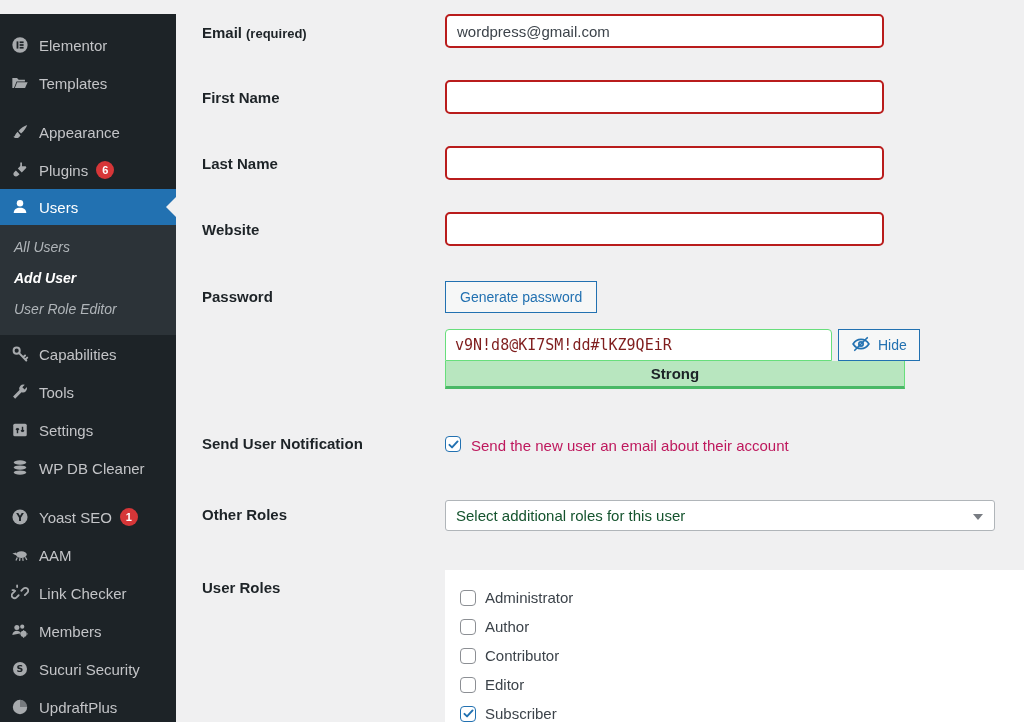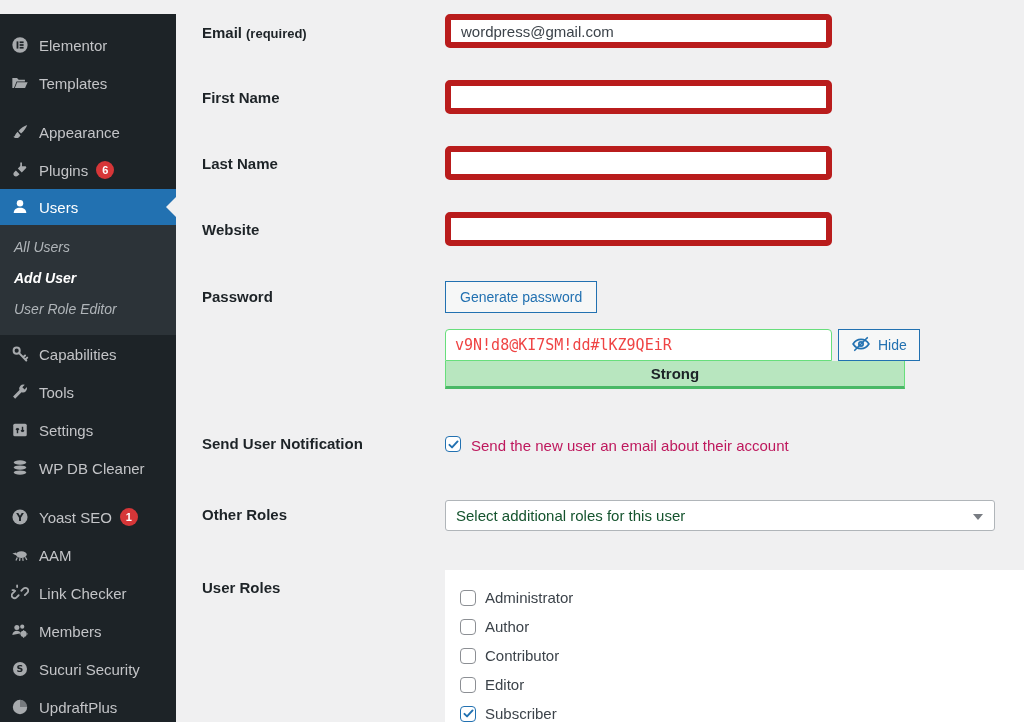--- a/index.html
+++ b/index.html
@@ -22,29 +22,29 @@
   .badge{margin-left:8px;background:#d63638;color:#fff;border-radius:50%;min-width:18px;height:18px;
     line-height:18px;text-align:center;font-size:11px;font-weight:bold;display:inline-block;}
   .submenu{background:#2c3338;padding:7px 0 10px;}
   .submenu-item{height:31px;line-height:31px;padding-left:14px;font-size:14px;color:#b0b5b9;cursor:pointer;font-style:italic;}
   .submenu-item.current{color:#fff;font-weight:bold;}
 
   
   .main{position:absolute;left:176px;top:0;right:0;bottom:0;background:#f0f0f1;overflow:hidden;}
   .form-label{position:absolute;left:26px;font-size:15px;font-weight:bold;color:#1d2327;line-height:20px;}
   .req-note{font-size:13px;font-weight:bold;margin-left:4px;}
-  .text-input{position:absolute;left:269px;width:387px;height:34px;border:6px solid #b91c1c;
+  .text-input{position:absolute;left:269px;width:439px;height:34px;border:2px solid #b91c1c;
     border-radius:5px;background:#fff;font-size:15px;color:#3c434a;padding:0 10px;
     font-family:"Liberation Sans","DejaVu Sans",sans-serif;outline:none;}
   .btn{border:1px solid #2271b1;background:#f6f7f7;color:#2271b1;border-radius:0;font-size:14px;
     cursor:pointer;font-family:"Liberation Sans","DejaVu Sans",sans-serif;}
   .generate-btn{position:absolute;left:269px;top:281px;height:32px;padding:0 14px;}
   .pwd-input{position:absolute;left:269px;top:329px;width:387px;height:32px;border:1px solid #68de7c;
     border-radius:4px 4px 0 0;background:#fff;padding:0 9px;
-    font-family:"DejaVu Sans Mono","Liberation Mono",monospace;font-size:15px;color:#ef4444;outline:none;}
+    font-family:"DejaVu Sans Mono","Liberation Mono",monospace;font-size:15px;color:#7f1d1d;outline:none;}
   .strong-bar{position:absolute;left:269px;top:361px;width:460px;height:28px;background:#b8e6bf;
     border:1px solid #68de7c;border-top:none;border-bottom:3px solid #4ab866;
     display:flex;align-items:center;justify-content:center;font-size:15px;font-weight:bold;color:#1d2327;}
   .hide-btn{position:absolute;left:662px;top:329px;height:32px;padding:0 12px;display:flex;
     align-items:center;gap:7px;}
   .hide-btn svg{width:20px;height:20px;}
 
   .checkbox{width:16px;height:16px;border:1px solid #8c8f94;border-radius:4px;background:#fff;
     display:inline-flex;align-items:center;justify-content:center;cursor:pointer;flex-shrink:0;}
   .checkbox .check{visibility:hidden;width:13px;height:13px;}

